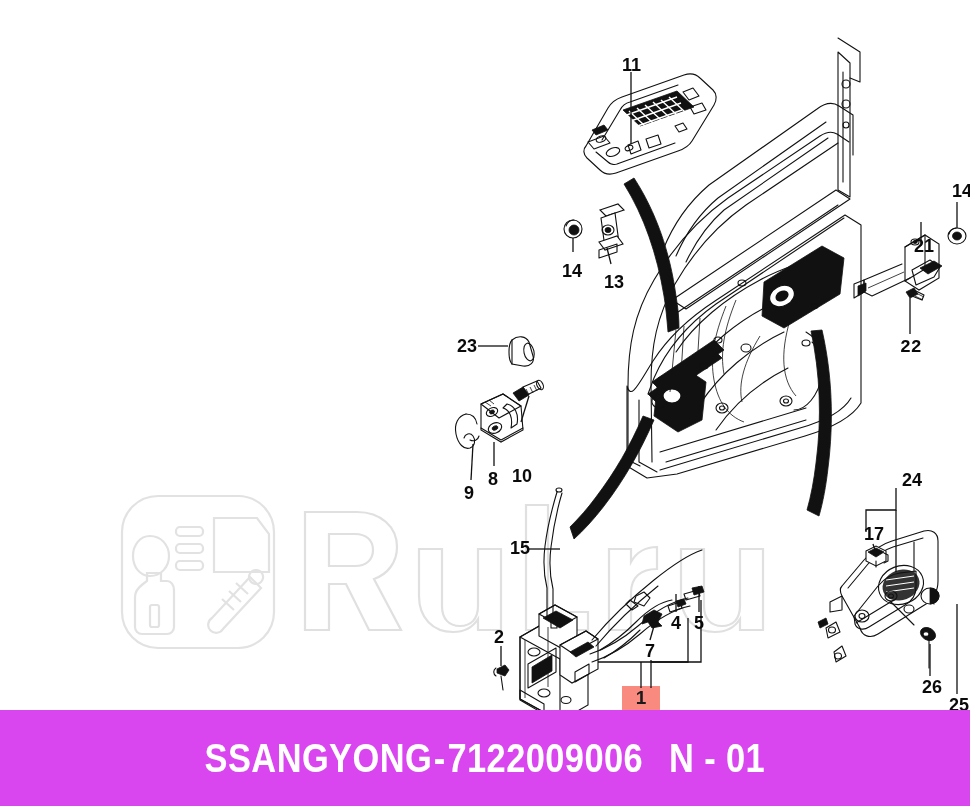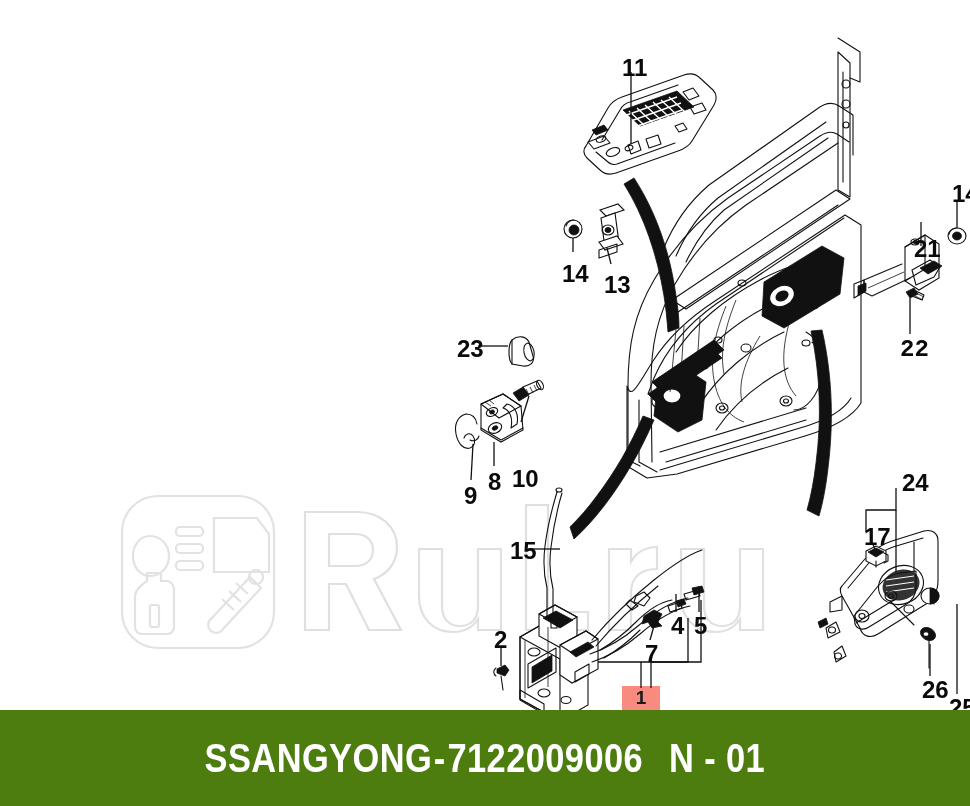--- a/index.html
+++ b/index.html
@@ -33,21 +33,21 @@
     height: 710px;
   }
   #watermark-layer { z-index: 1; }
   #drawing-layer   { z-index: 2; }
   #callout-layer   { z-index: 3; }
   #highlight-layer { z-index: 2; }
 
   .callout-num {
     position: absolute;
     font-family: "Liberation Sans", sans-serif;
-    font-size: 24px;
+    font-size: 18px;
     font-weight: 700;
     color: #0a0a0a;
     line-height: 1;
     white-space: nowrap;
     user-select: none;
   }
   .highlight-box {
     position: absolute;
     background: #F98A80;
   }
@@ -63,21 +63,21 @@
     color: #1a1a1a;
   }
 
   
   #footer-bar {
     position: absolute;
     left: 0;
     top: 710px;
     width: 970px;
     height: 96px;
-    background: #4d7c0f;
+    background: #d946ef;
     display: flex;
     align-items: center;
     justify-content: center;
   }
   #footer-text {
     font-family: "Liberation Sans Narrow", "Liberation Sans", sans-serif;
     font-size: 40px;
     font-weight: 700;
     color: #ffffff;
     letter-spacing: 0.5px;

